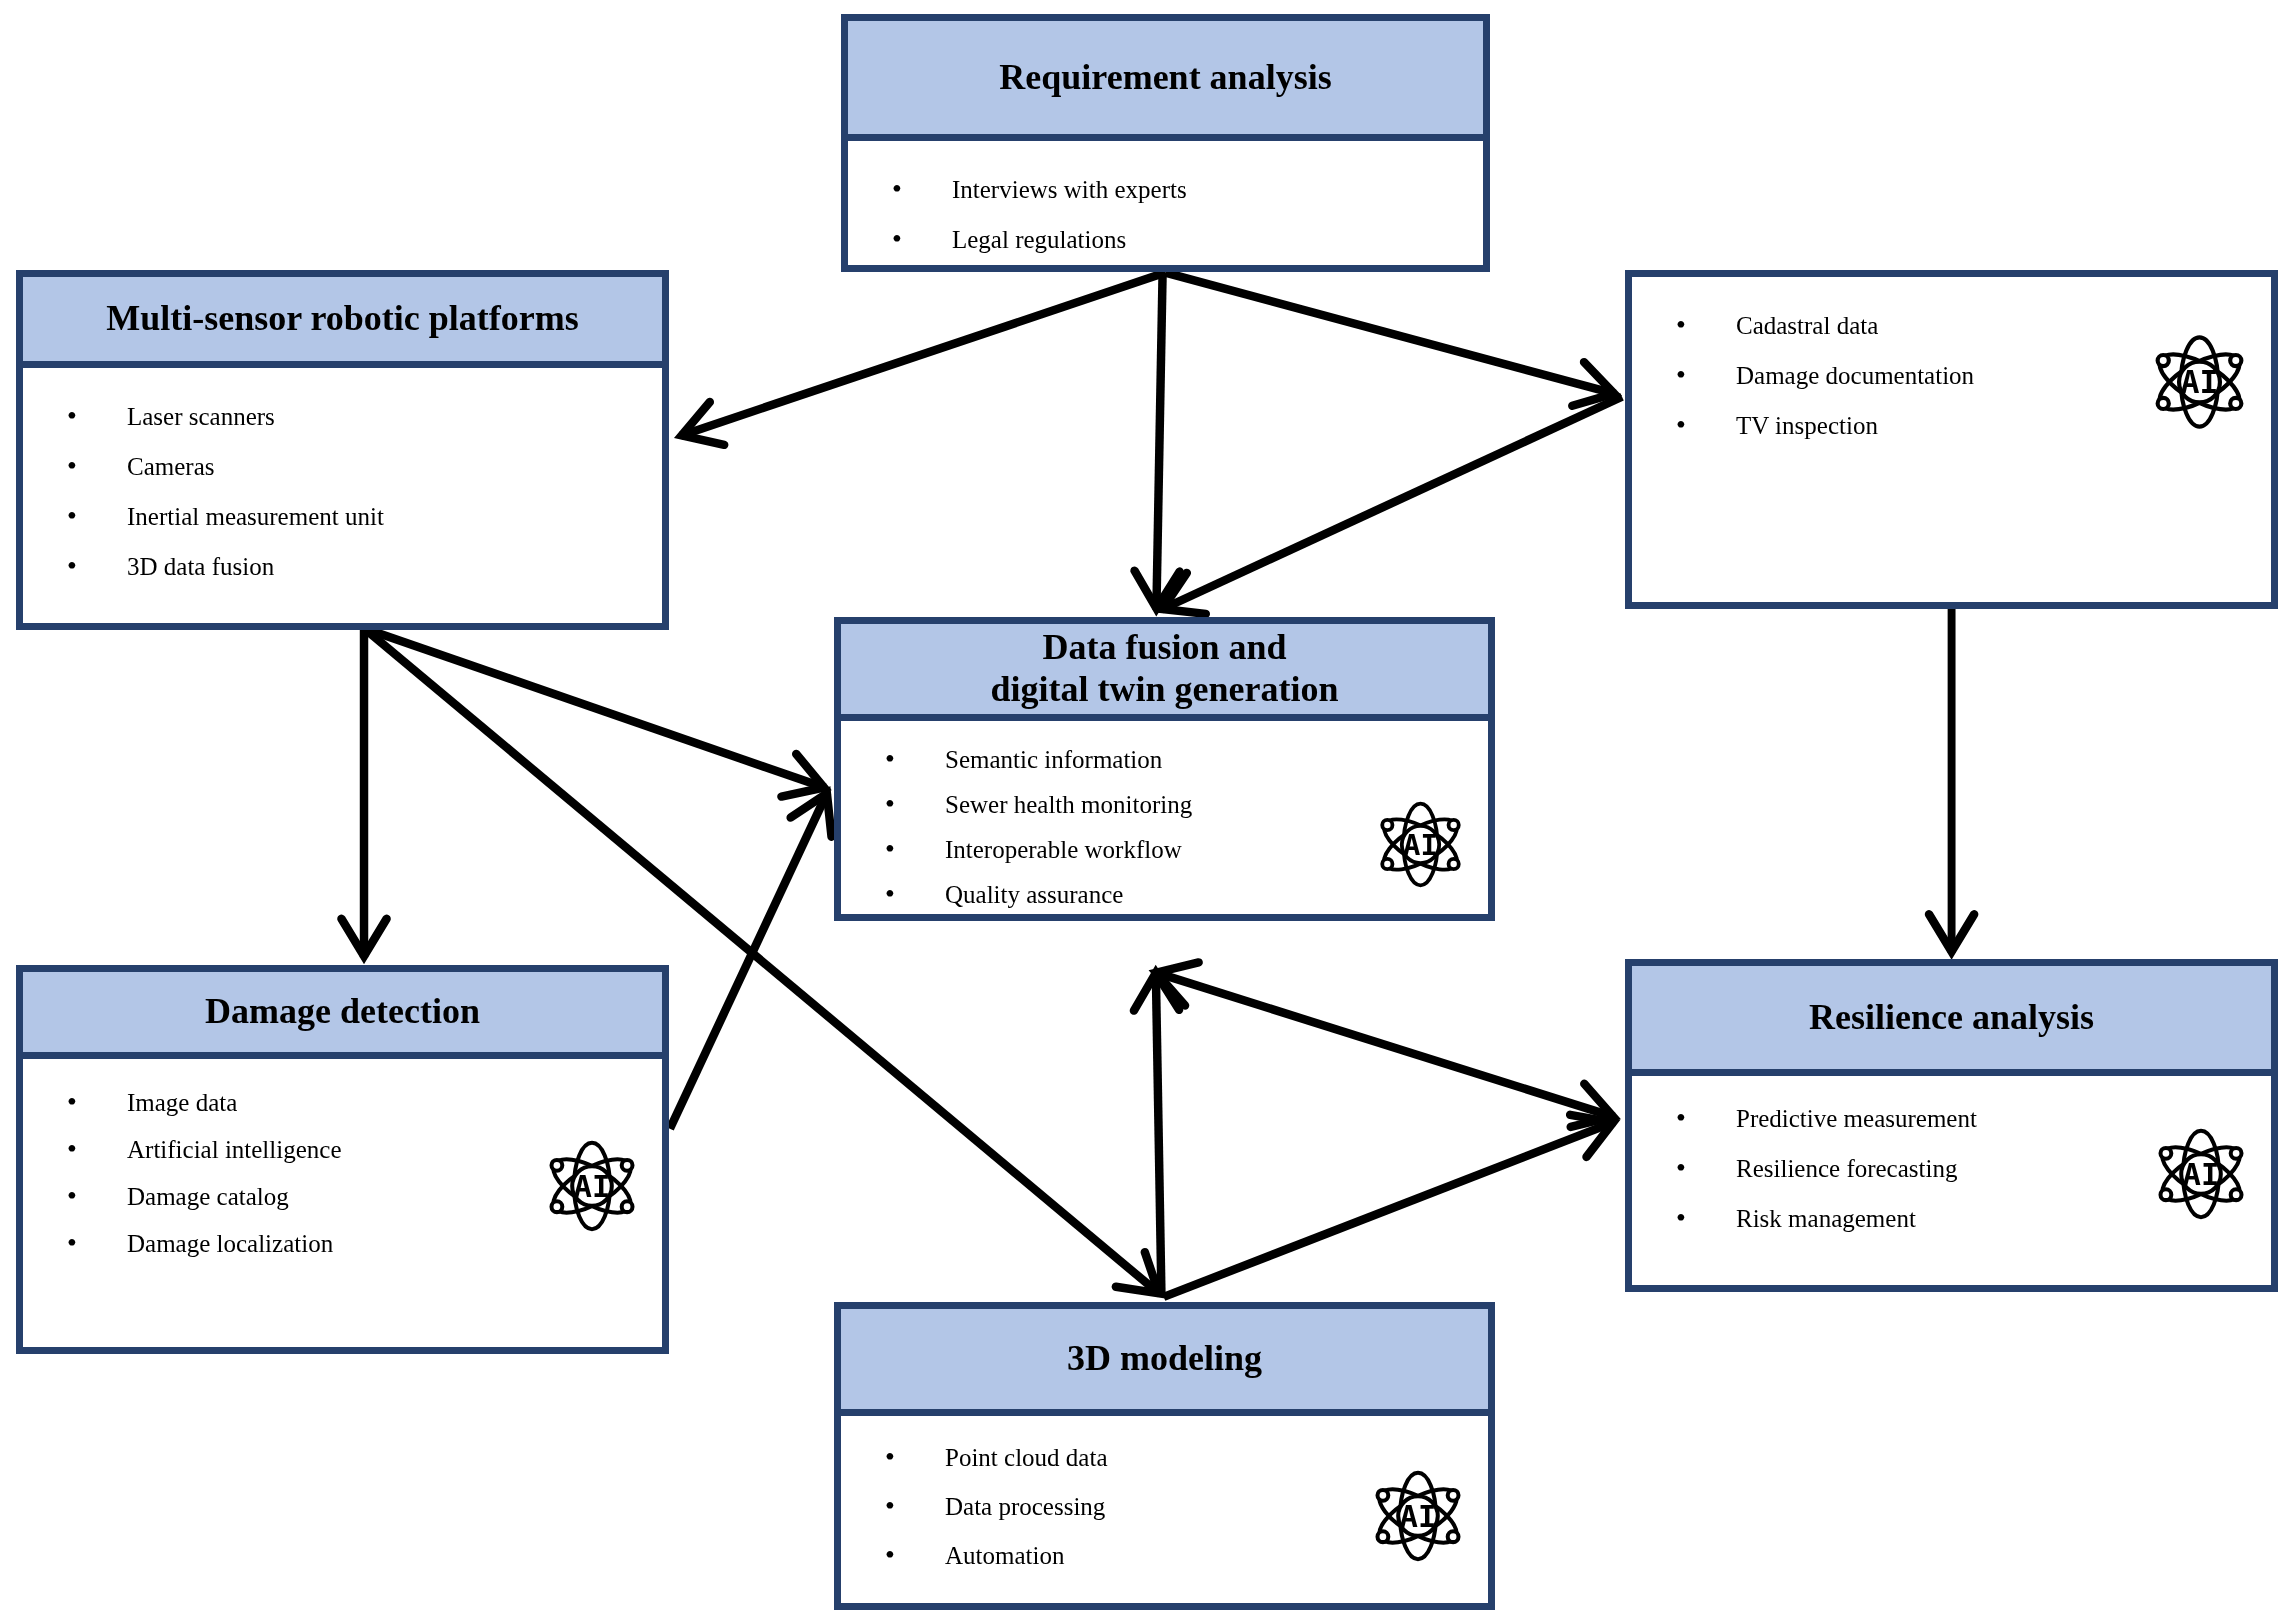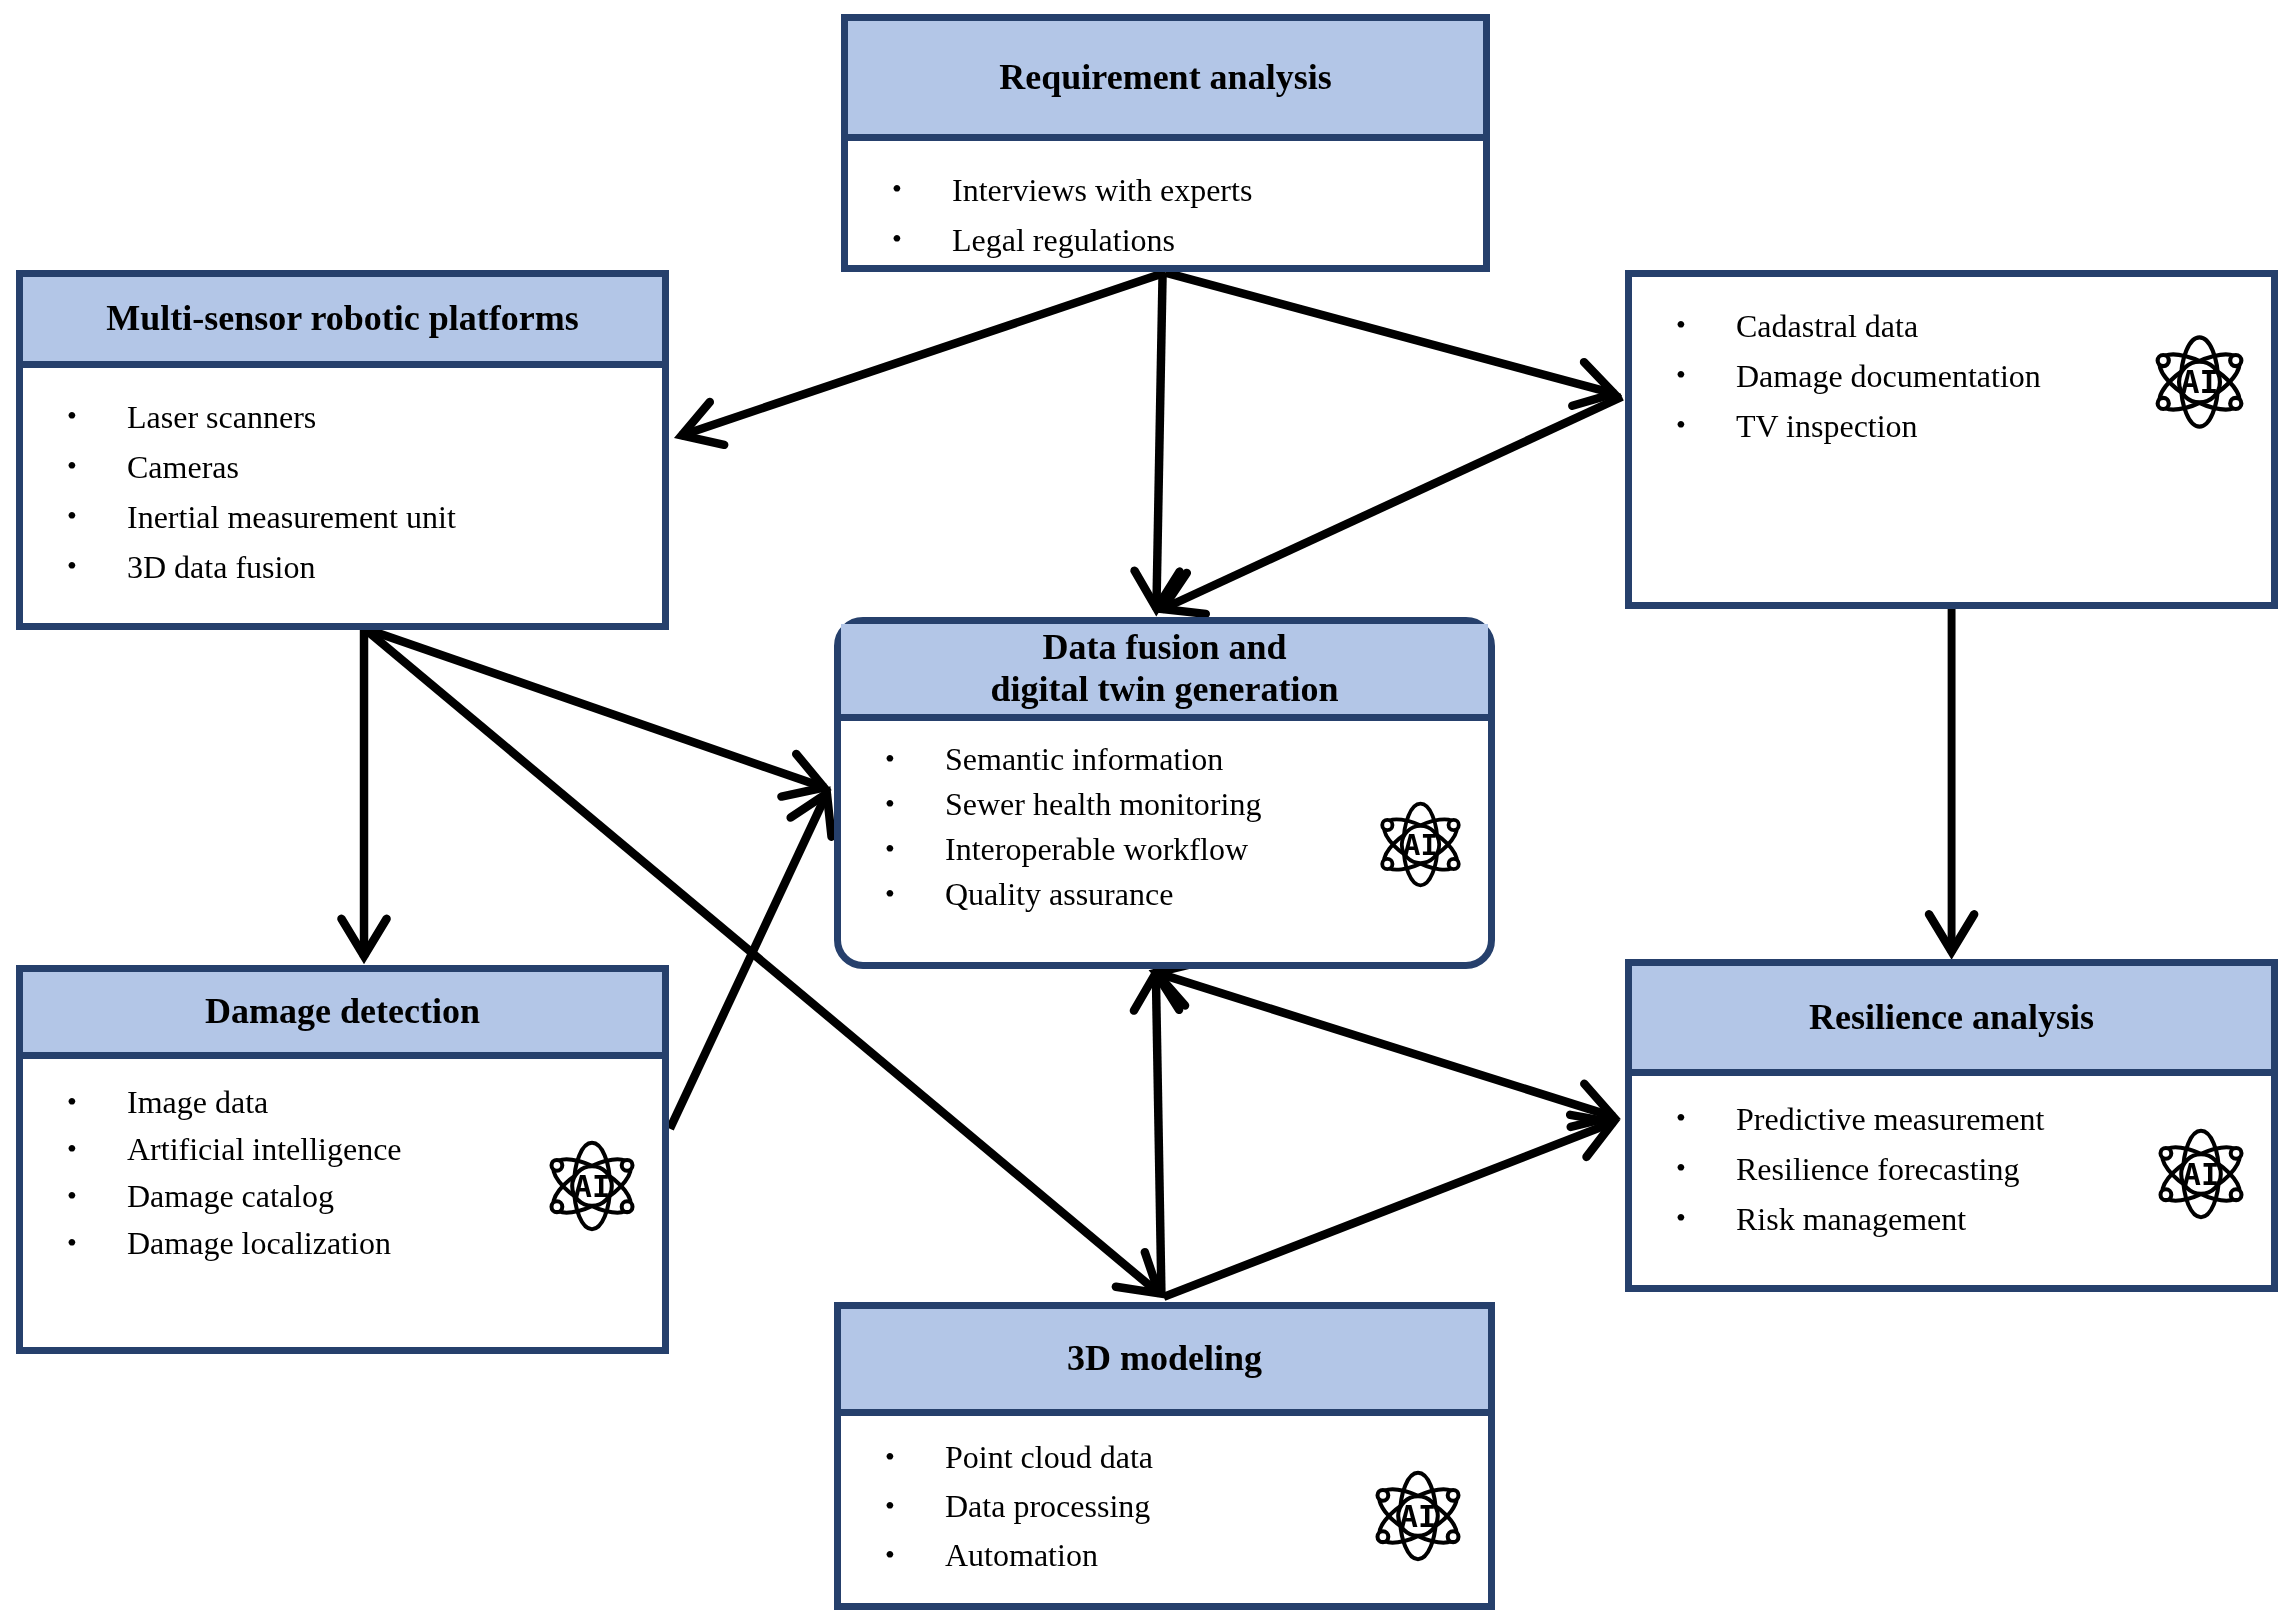--- a/index.html
+++ b/index.html
@@ -35,21 +35,21 @@
     position:relative;
     width:100%;
   }
   .box-body ul {
     margin:0; padding:24px 0 0 0;
     list-style:none;
   }
   .box-body li {
     position:relative;
     padding-left:104px;
-    font-size:32px;
+    font-size:25px;
     line-height:50px;
     white-space:nowrap;
   }
   .box-body li::before {
     content:"\2022";
     position:absolute; left:44px; top:-1.1px;
     font-size:28px;
   }
   .ai-icon {
     position:absolute;
@@ -128,21 +128,21 @@
           <circle cx="89" cy="31" r="6" fill="#ffffff"></circle>
           <circle cx="89" cy="77" r="6" fill="#ffffff"></circle>
           <circle cx="11" cy="31" r="6" fill="#ffffff"></circle>
           <circle cx="11" cy="77" r="6" fill="#ffffff"></circle>
         </g>
         <text x="50" y="66" text-anchor="middle" fill="#000000">AI</text>
       </svg>
     </div>
   </div>
 
-  <div class="box" style="left:834px; top:617px; width:661px; height:352px;border-radius:29px;">
+  <div class="box" style="left:834px; top:617px; width:661px; height:304px;">
     <div class="box-header" style="height:97px;">
       <span>Data fusion and</span>
       <span>digital twin generation</span>
     </div>
     <div class="box-body">
       <ul style="padding-top:16px;">
         <li style="line-height:45px;">Semantic information</li>
         <li style="line-height:45px;">Sewer health monitoring</li>
         <li style="line-height:45px;">Interoperable workflow</li>
         <li style="line-height:45px;">Quality assurance</li>

